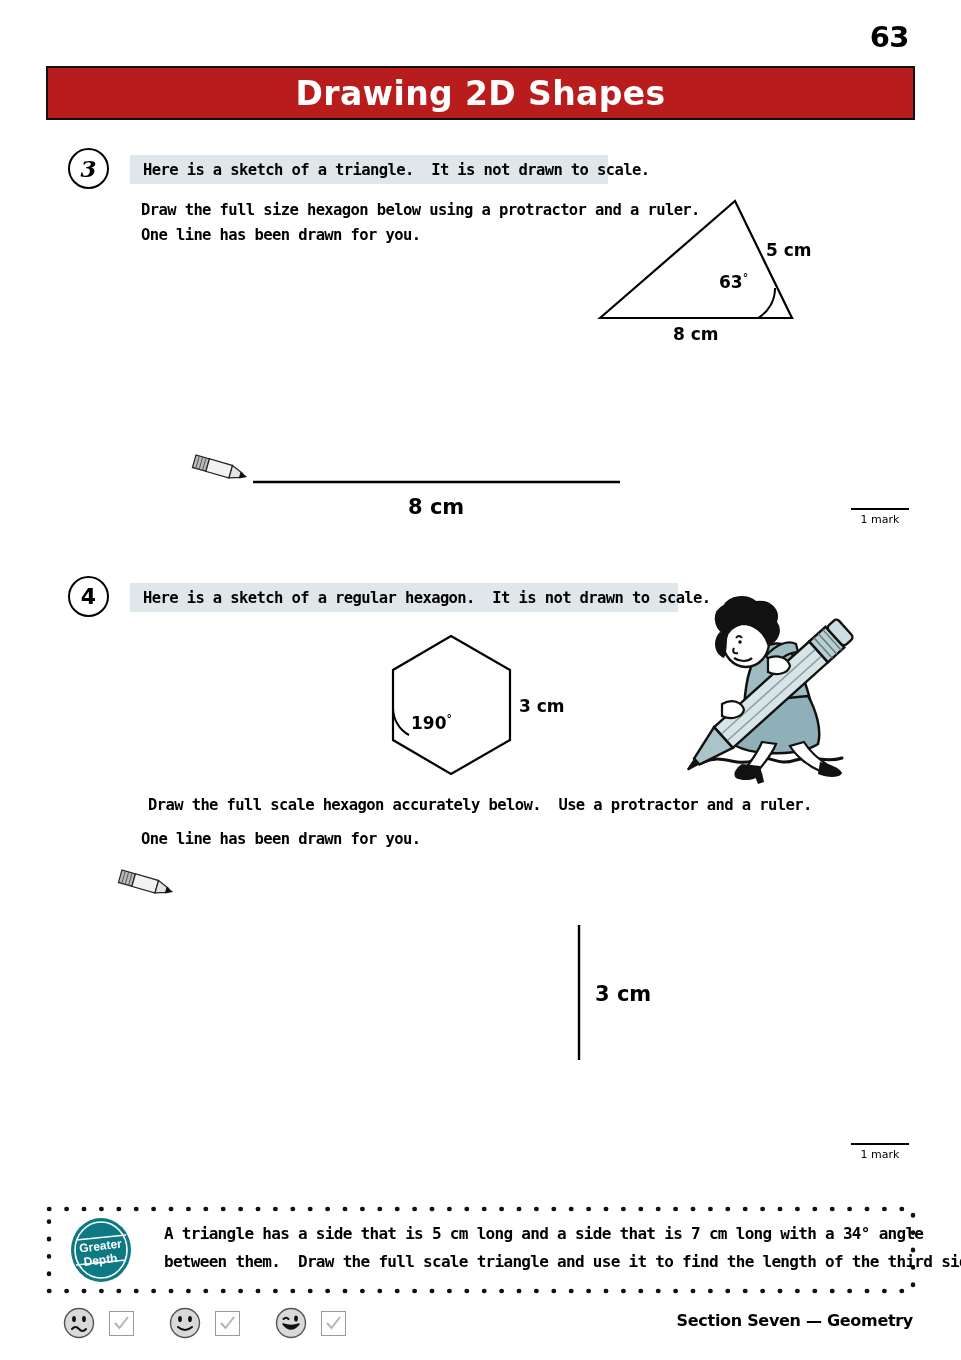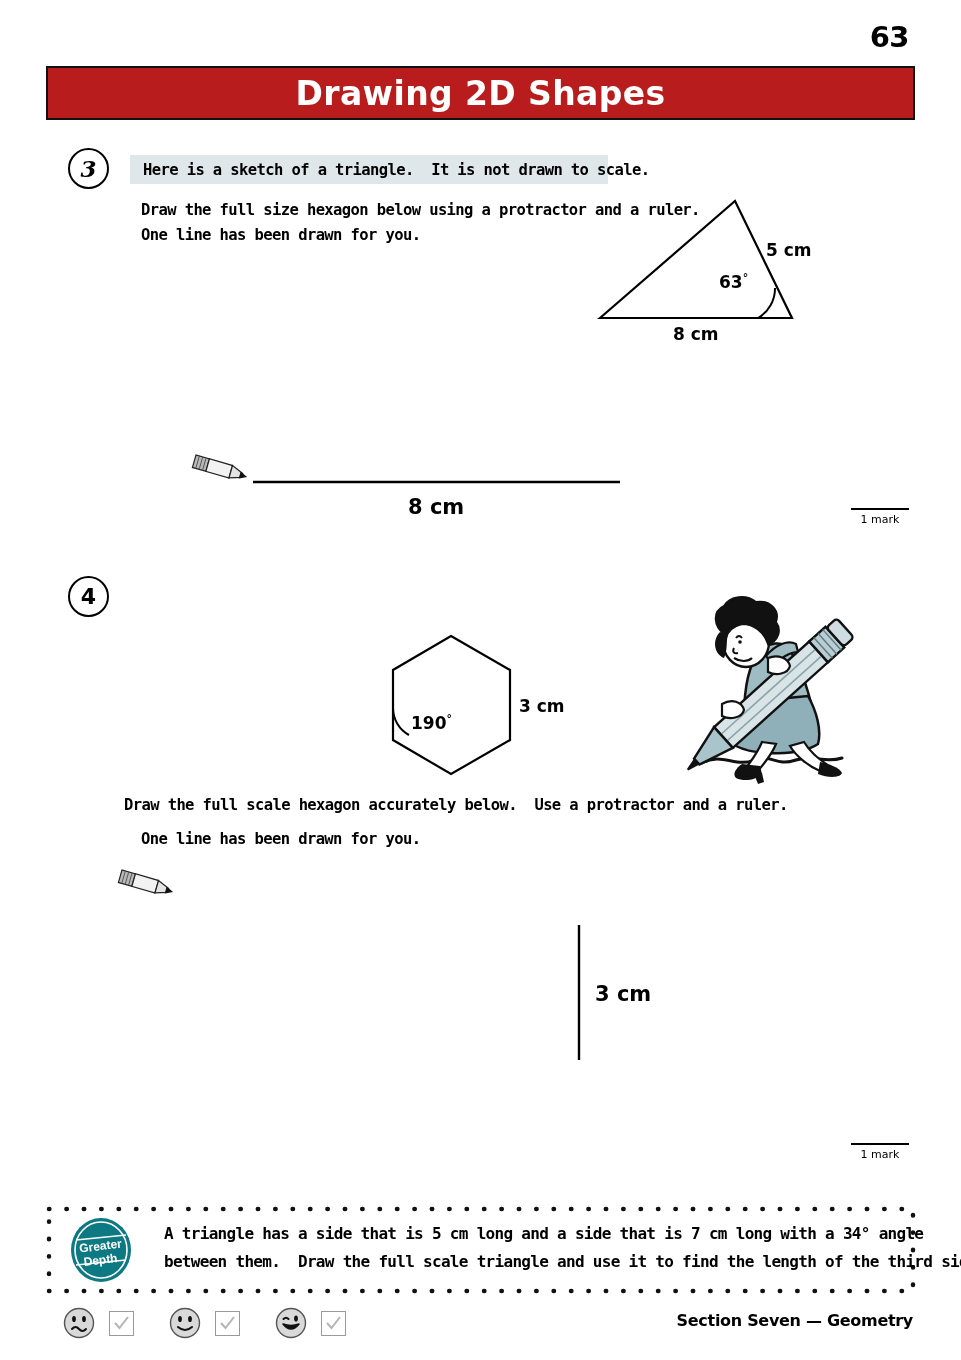--- a/index.html
+++ b/index.html
@@ -94,21 +94,21 @@
   .instr {
     position: absolute;
     font-family: "DejaVu Sans Mono", monospace;
     font-weight: bold;
     font-size: 15.5px;
     letter-spacing: -0.6px;
     line-height: 25px;
     white-space: pre;
   }
   #instr-q3 { left: 141px; top: 198px; }
-  #instr-q4a { left: 124px; top: 793px; }
+  #instr-q4a { left: 148px; top: 793px; }
   #instr-q4b { left: 141px; top: 827px; }
 
   
   .overlay {
     position: absolute;
     left: 0; top: 0;
     width: 961px;
     height: 1360px;
     pointer-events: none;
   }
@@ -235,20 +235,23 @@
 
   <div id="label-8cm-line" class="meas">8 cm</div>
 
   <div id="mark-q3" class="mark-box">
     <div class="mark-rule"></div>
     <div class="mark-label">1 mark</div>
   </div>
 
   <div id="qnum-4" class="qnum">
     <span class="qnum-label">4</span>
+  </div>
+  <div id="prompt-q4" class="prompt-band">
+    <span>Here is a sketch of a regular hexagon.  It is not drawn to scale.</span>
   </div>
   <div id="instr-q4a" class="instr">Draw the full scale hexagon accurately below.  Use a protractor and a ruler.</div>
   <div id="instr-q4b" class="instr">One line has been drawn for you.</div>
 
   <div id="label-3cm-hex" class="meas">3 cm</div>
   <div id="label-120" class="meas"><span>190</span><span class="deg-sup">°</span></div>
 
   <div id="label-3cm-line" class="meas">3 cm</div>
 
   <div id="mark-q4" class="mark-box">

